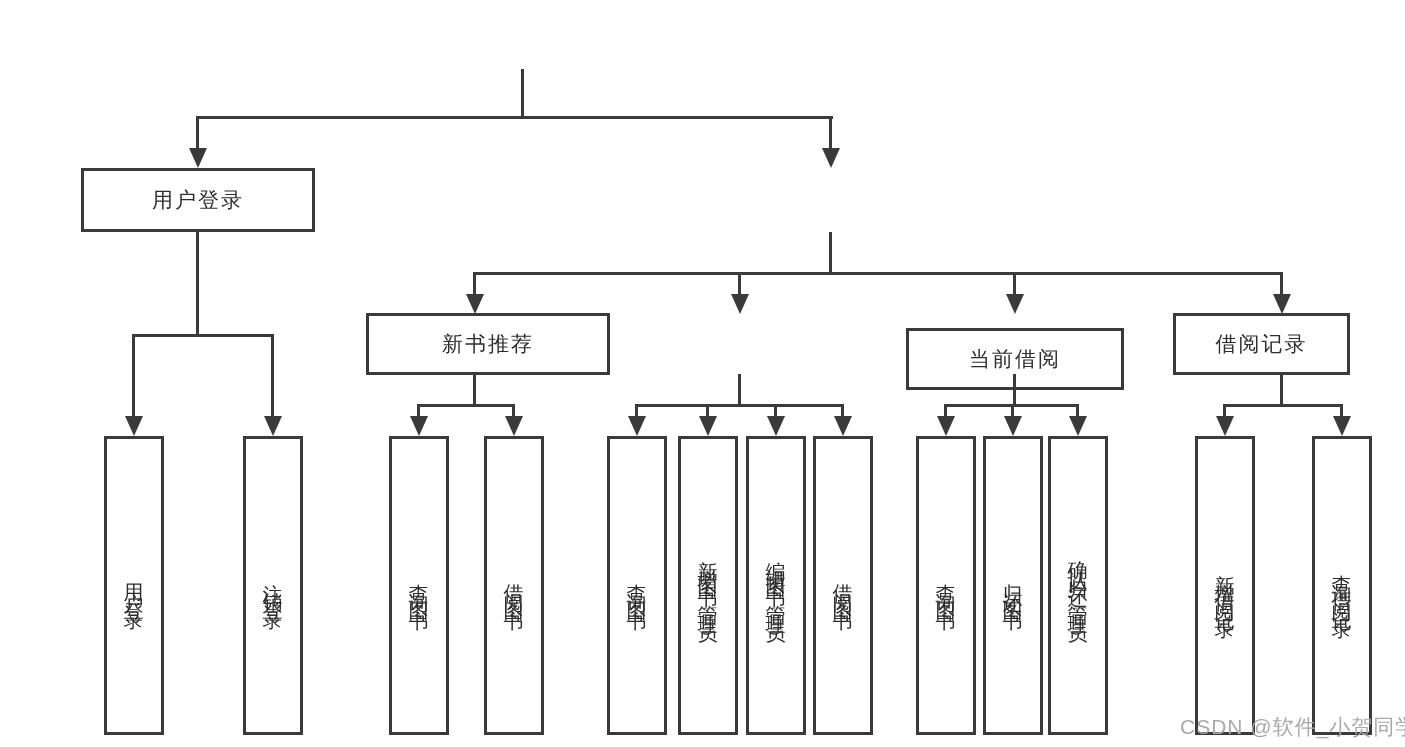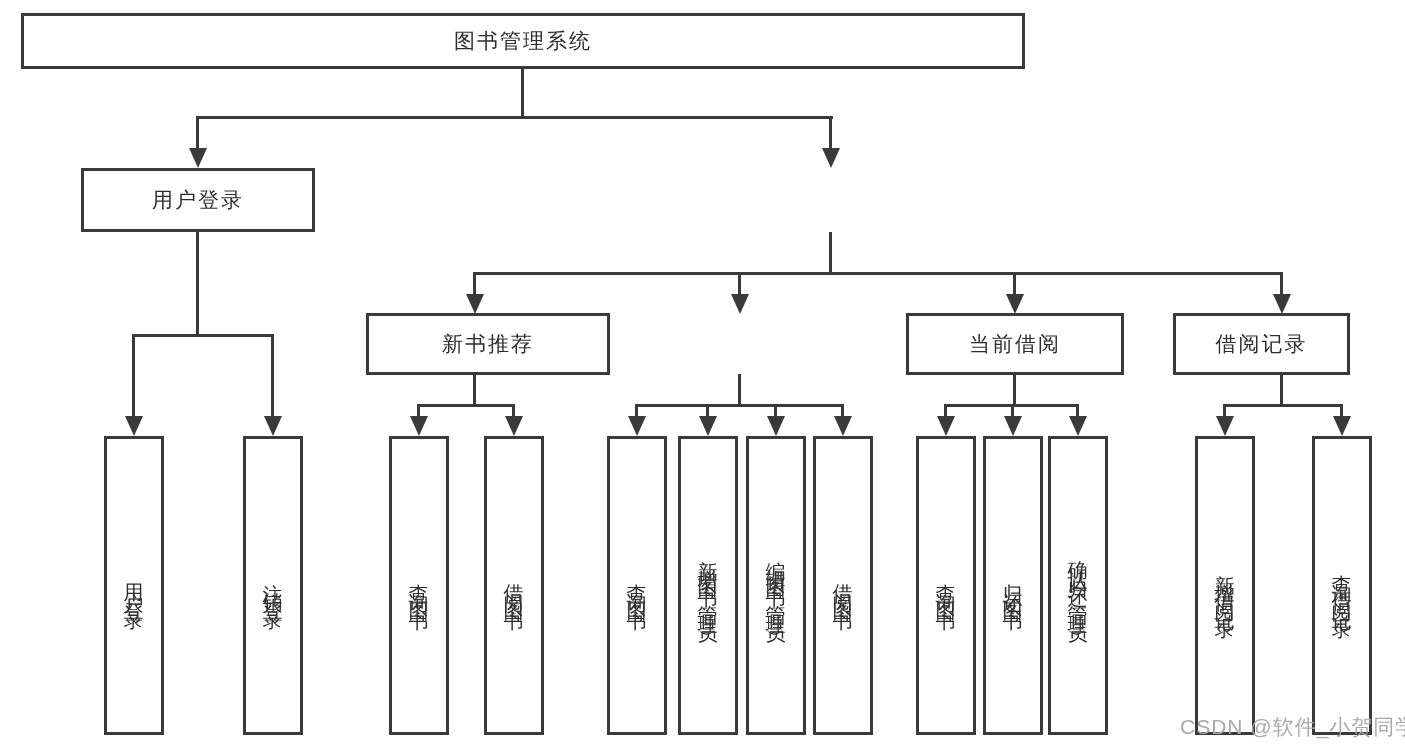--- a/index.html
+++ b/index.html
@@ -29,23 +29,20 @@
   .watermark {
     position:absolute; left:1180px; top:713px; z-index:5;
     font-size:21px; color:#a9a9a9; letter-spacing:1px; white-space:nowrap;
   }
 </style>
 </head>
 <body>
 
 <div class="canvas">
 
-  <div class="box h" style="left:21px; top:13px; width:1004px; height:56px">
-    <span>图书管理系统</span>
-  </div>
 
   <div class="vl" style="left:521px; top:69px; height:50px"></div>
   <div class="hl" style="left:196px; top:116px; width:637px"></div>
   <div class="vl" style="left:196px; top:116px; height:36px"></div>
   <div class="vl" style="left:829px; top:116px; height:36px"></div>
   <div class="arrow" style="left:189px; top:148px"></div>
   <div class="arrow" style="left:822px; top:148px"></div>
 
   <div class="box h" style="left:81px; top:168px; width:234px; height:64px">
     <span>用户登录</span>
@@ -65,21 +62,21 @@
   <div class="vl" style="left:1013px; top:272px; height:26px"></div>
   <div class="vl" style="left:1280px; top:272px; height:26px"></div>
   <div class="arrow" style="left:466px; top:294px"></div>
   <div class="arrow" style="left:731px; top:294px"></div>
   <div class="arrow" style="left:1006px; top:294px"></div>
   <div class="arrow" style="left:1273px; top:294px"></div>
 
   <div class="box h" style="left:366px; top:313px; width:244px; height:62px">
     <span>新书推荐</span>
   </div>
-  <div class="box h" style="left:906px; top:313px; width:218px; height:62px">
+  <div class="box h" style="left:906px; top:328px; width:218px; height:62px">
     <span>当前借阅</span>
   </div>
   <div class="box h" style="left:1173px; top:313px; width:177px; height:62px">
     <span>借阅记录</span>
   </div>
 
   <div class="vl" style="left:473px; top:374px; height:33px"></div>
   <div class="hl" style="left:417px; top:404px; width:98px"></div>
   <div class="vl" style="left:417px; top:404px; height:16px"></div>
   <div class="vl" style="left:512px; top:404px; height:16px"></div>

